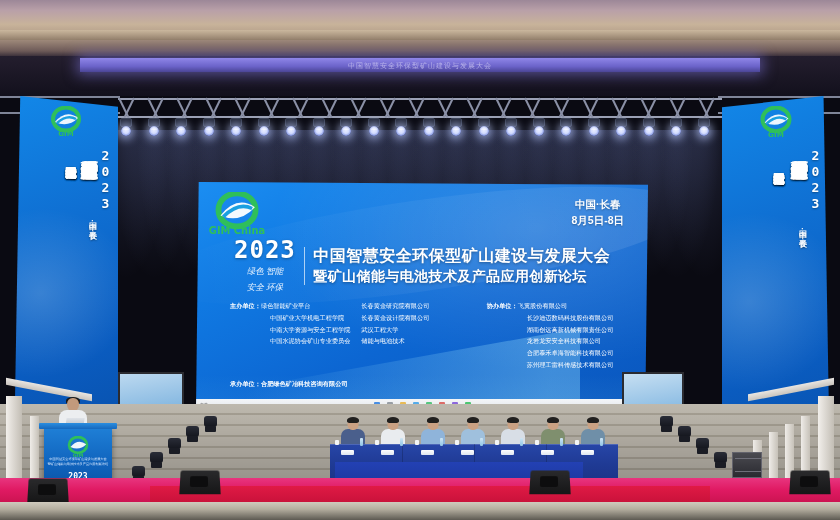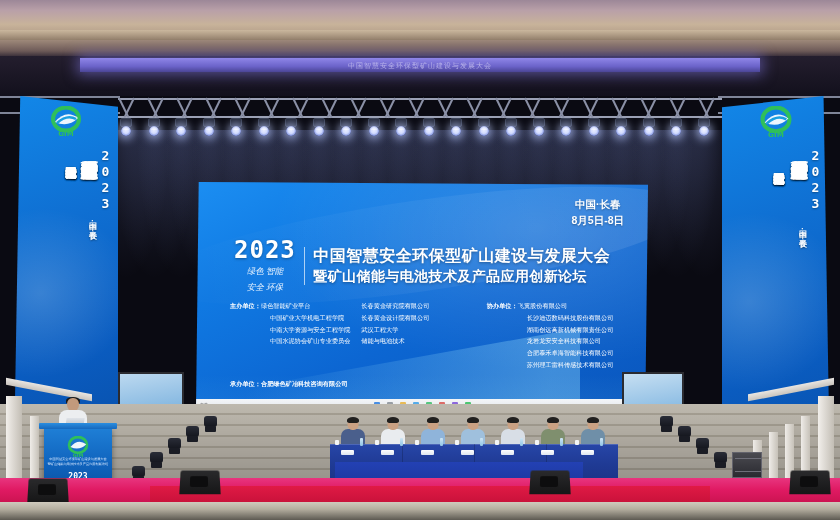--- a/index.html
+++ b/index.html
@@ -415,20 +415,28 @@
     <div class="vtext v-city" style="right:24px; top:128px;">中国·长春</div>
     <div class="vtext v-main" style="right:22px;">中国智慧安全环保型矿山建设与发展大会</div>
     <div class="vtext v-sub" style="right:46px; top:68px;">暨矿山储能与电池技术及产品应用创新论坛</div>
   </div>
 
   <div class="screen">
     <div class="wave1"></div>
       <div class="wave2"></div>
       <div class="wave3"></div>
 
+    <div class="scr-logo">
+      <svg width="58" height="44" viewBox="0 0 42 32">
+        <ellipse cx="21" cy="13" rx="13.5" ry="12" fill="none" stroke="#2fbf5a" stroke-width="4.2"></ellipse>
+        <path d="M9 17 Q21 2 34 11 Q23 23 9 17 Z" fill="#ffffff" opacity=".95"></path>
+        <path d="M11 18 Q22 7 32 12" fill="none" stroke="#1aa0e0" stroke-width="2.6"></path>
+        <text x="21" y="30.5" font-size="7.2" font-weight="bold" fill="#2fbf5a" text-anchor="middle" font-family="DejaVu Sans">GIM China</text>
+      </svg>
+    </div>
 
     <div class="scr-city">
       <div>中国·长春</div>
       <div>8月5日-8日</div>
     </div>
 
     <div class="title-row">
       <div class="year-block">
         <div class="year-num">2023</div>
         <div class="year-cal">绿色  智能</div>

